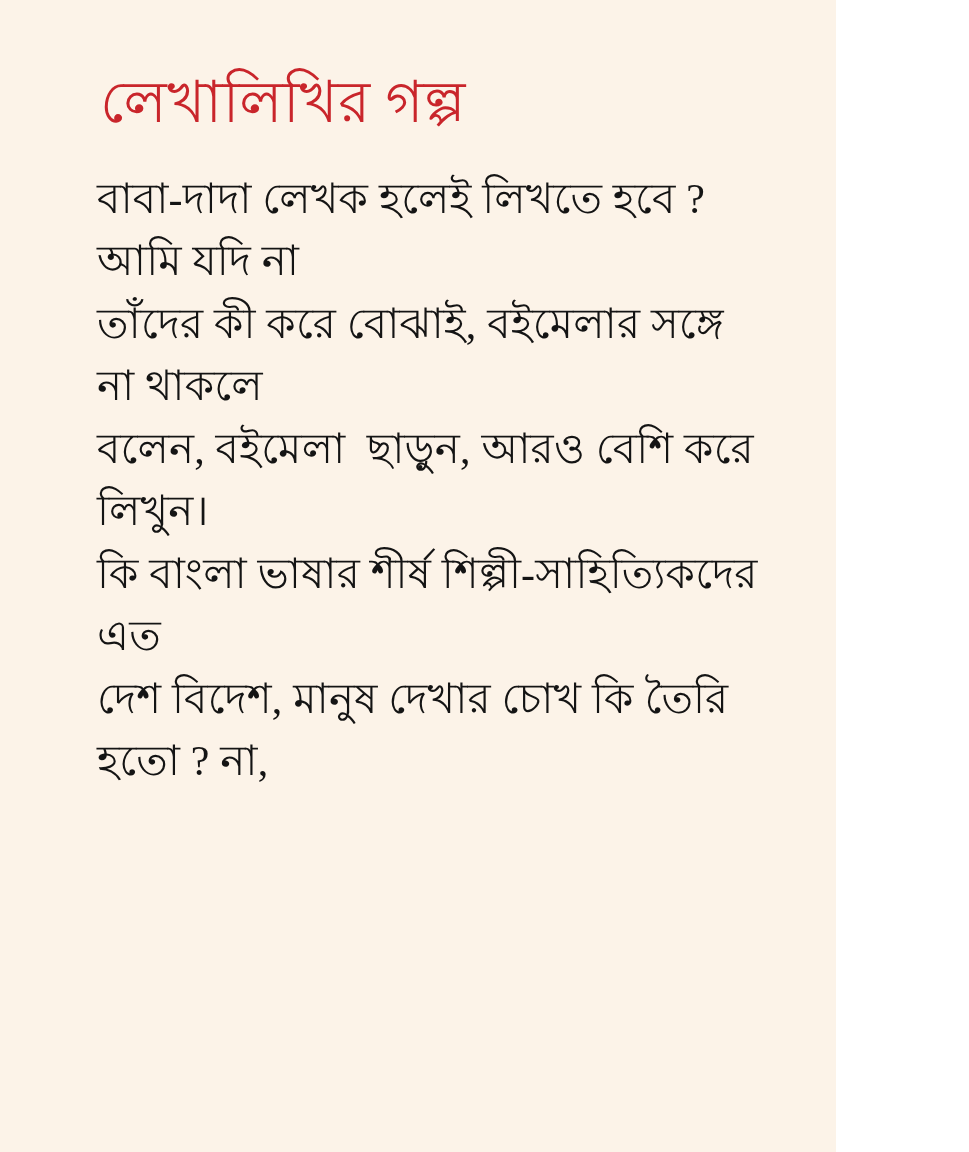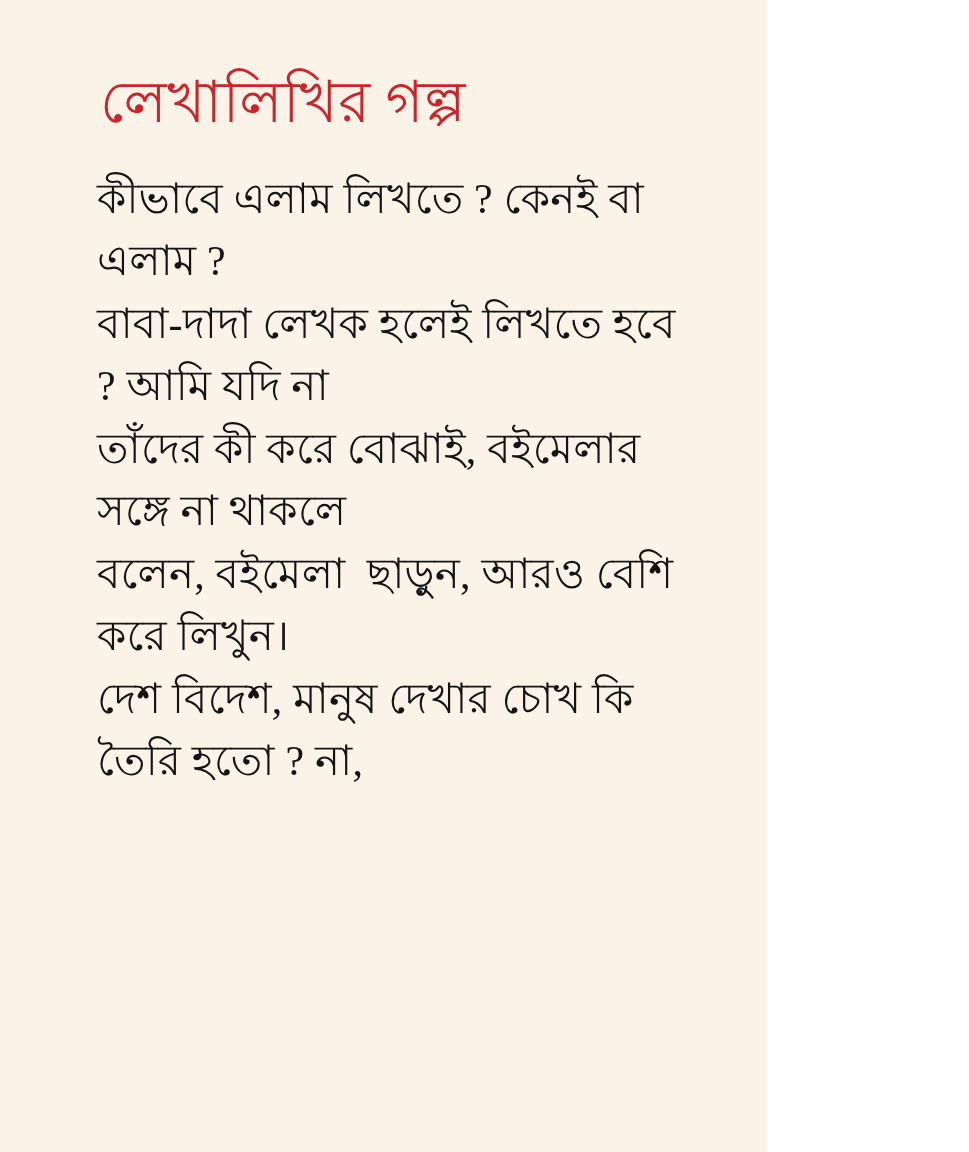--- a/index.html
+++ b/index.html
@@ -4,21 +4,21 @@
   <style>
     * { box-sizing: border-box; }
     html, body {
       margin: 0;
       padding: 0;
       width: 969px;
       height: 1152px;
       font-family: "Liberation Serif", "DejaVu Serif", serif;
     }
     .page {
-      width: 767px;
+      width: 836px;
       height: 1152px;
       background: #fcf3e8;
       padding: 68px 70px 0 97px;
       overflow: hidden;
     }
     .title {
       margin: 0 0 30px 3px;
       font-size: 58px;
       line-height: 1.2;
       font-weight: normal;
@@ -34,20 +34,20 @@
       letter-spacing: 0.2px;
     }
   </style>
 </head>
 <body>
 
 <div class="page">
   <h1 class="title">লেখালিখির গল্প</h1>
 
   <div class="body-text">
-    <p>কীভাবে এলাম লিখতে ? কেনই বা এলাম ?</p>
     <p>বাবা-দাদা লেখক হলেই লিখতে হবে ? আমি যদি না</p>
     <p>তাঁদের কী করে বোঝাই, বইমেলার সঙ্গে না থাকলে</p>
     <p>বলেন, বইমেলা  ছাড়ুন, আরও বেশি করে লিখুন।</p>
+    <p>কি বাংলা ভাষার শীর্ষ শিল্পী-সাহিত্যিকদের এত</p>
     <p>দেশ বিদেশ, মানুষ দেখার চোখ কি তৈরি হতো ? না,</p>
 
   </div>
 </div>
 
 </body></html>

